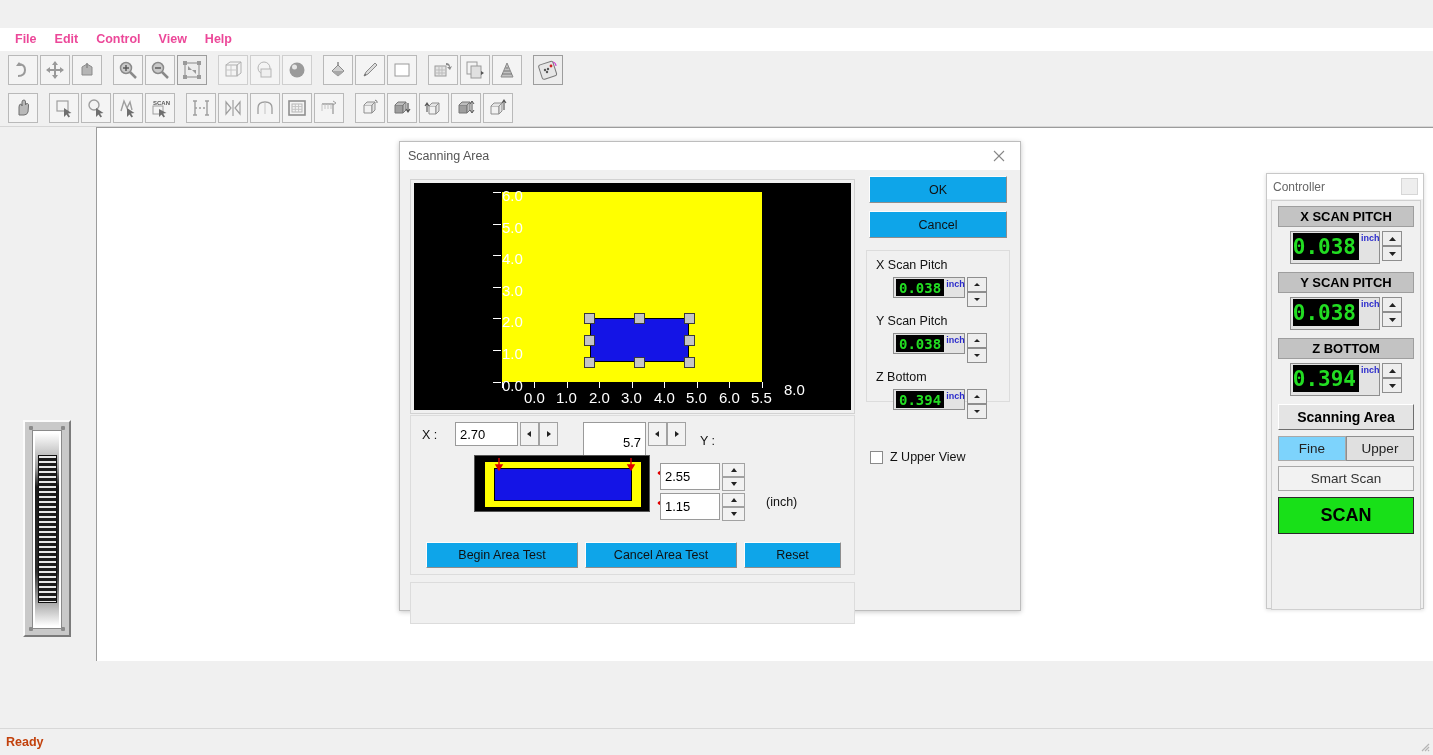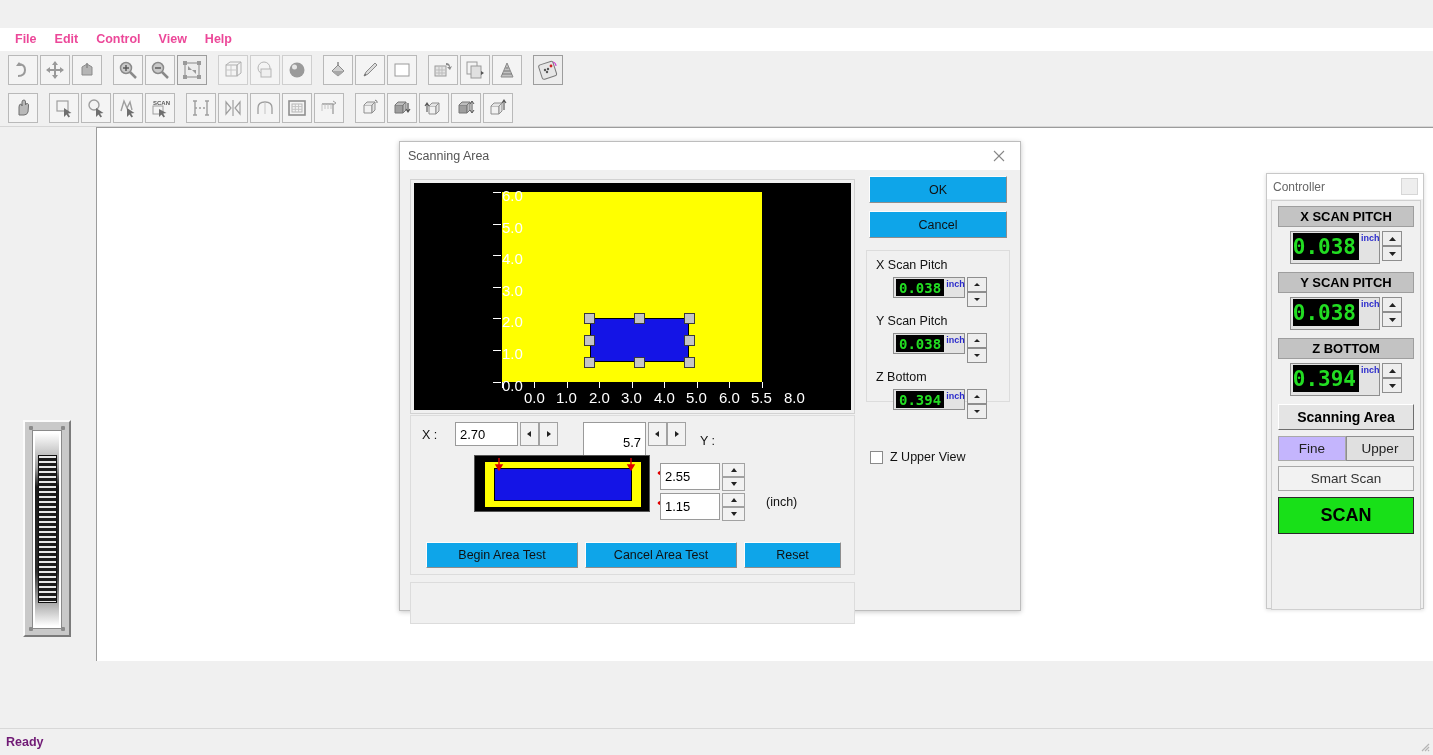--- a/index.html
+++ b/index.html
@@ -108,21 +108,21 @@
     border:1px solid #8f8f8f;
   }
   .knob-arrows { position:absolute; left:5px; top:618px; width:84px; height:30px; }
 
   
   .statusbar {
     position:absolute; left:0; bottom:0; width:1433px; height:27px;
     background:#f0f0f0; border-top:1px solid #d8d8d8;
     display:flex; align-items:center;
   }
-  .statusbar .stext { font-size:12.5px; color:#701a75; padding-left:6px; font-weight:bold; }
+  .statusbar .stext { font-size:12.5px; color:#c2410c; padding-left:6px; font-weight:bold; }
   .grip { position:absolute; right:3px; bottom:3px; width:12px; height:12px; }
 
   
   .dialog {
     position:absolute; left:399px; top:141px; width:622px; height:470px;
     background:#f0f0f0; border:1px solid #bdbdbd;
     box-shadow: 0 1px 5px rgba(0,0,0,.22);
   }
   .dlg-title {
     height:28px; background:#ffffff; display:flex; align-items:center;
@@ -242,21 +242,21 @@
   .ctl-lcdrow { display:flex; justify-content:center; margin-bottom:8px; }
   .ctl-btn {
     background:#e4e4e4; border:1px solid #6e6e6e;
     border-top-color:#ffffff; border-left-color:#ffffff;
     font-size:14px; font-weight:bold; color:#000;
     text-align:center; padding:4px 0; margin-bottom:6px;
     font-family:"Liberation Sans", sans-serif;
   }
   .ctl-pair { display:flex; margin-bottom:5px; }
   .ctl-half {
-    flex:1; background:#c4b5fd; border:1px solid #a9a9a9;
+    flex:1; background:#7dd3fc; border:1px solid #a9a9a9;
     font-size:13.5px; color:#222; text-align:center; padding:4px 0;
     font-family:"Liberation Sans", sans-serif;
   }
   .ctl-half.selected { background:#e0e0e0; border-color:#8e8e8e; }
   .ctl-wide {
     background:#f2f2f2; border:1px solid #a9a9a9;
     font-size:13.5px; color:#333; text-align:center; padding:4px 0;
     margin-bottom:6px; font-family:"Liberation Sans", sans-serif;
   }
   .ctl-scan {
@@ -593,21 +593,21 @@
           <div class="tick" style="left:79px; top:9px; width:8px; height:1px;"></div>
 
           <div class="xlabel" style="left:80px; top:206px;">0.0</div>
           <div class="xlabel" style="left:112px; top:206px;">1.0</div>
           <div class="xlabel" style="left:145px; top:206px;">2.0</div>
           <div class="xlabel" style="left:177px; top:206px;">3.0</div>
           <div class="xlabel" style="left:210px; top:206px;">4.0</div>
           <div class="xlabel" style="left:242px; top:206px;">5.0</div>
           <div class="xlabel" style="left:275px; top:206px;">6.0</div>
           <div class="xlabel" style="left:307px; top:206px;">5.5</div>
-          <div class="xlabel" style="left:340px; top:206px;text-align:center;">8.0</div>
+          <div class="xlabel" style="left:340px; top:198px;text-align:center;">8.0</div>
           <div class="tick" style="left:88px; top:199px; width:1px; height:6px;"></div>
           <div class="tick" style="left:120px; top:199px; width:1px; height:6px;"></div>
           <div class="tick" style="left:153px; top:199px; width:1px; height:6px;"></div>
           <div class="tick" style="left:185px; top:199px; width:1px; height:6px;"></div>
           <div class="tick" style="left:218px; top:199px; width:1px; height:6px;"></div>
           <div class="tick" style="left:250px; top:199px; width:1px; height:6px;"></div>
           <div class="tick" style="left:283px; top:199px; width:1px; height:6px;"></div>
           <div class="tick" style="left:315px; top:199px; width:1px; height:6px;"></div>
           <div class="tick" style="left:348px; top:199px; width:1px; height:6px;"></div>
         </div>

